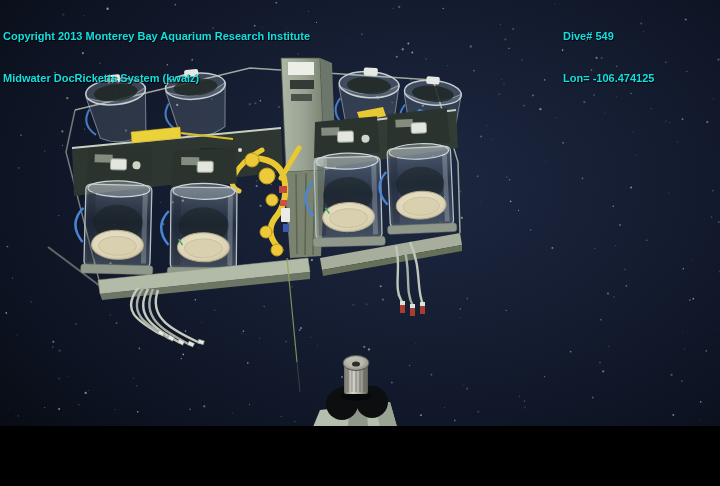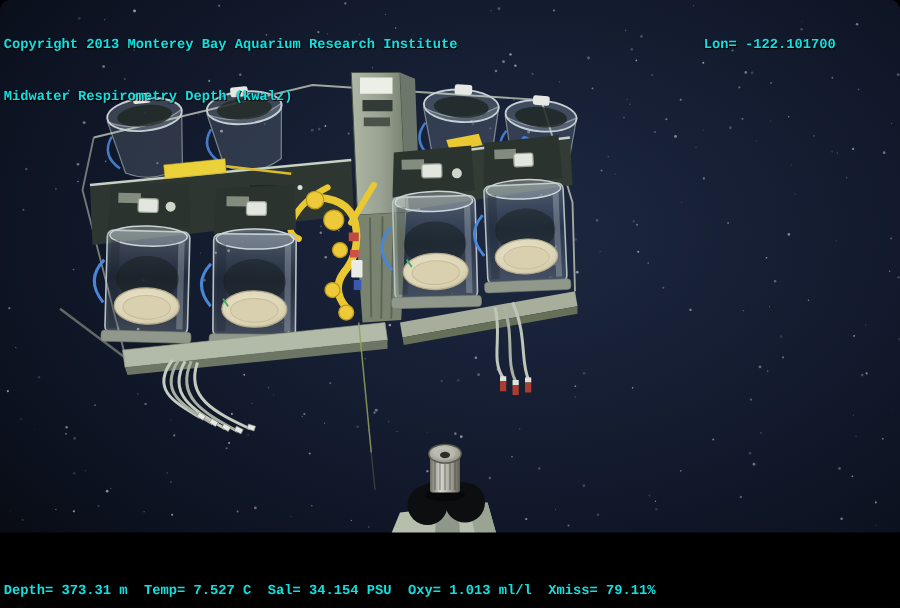--- a/index.html
+++ b/index.html
@@ -1,17 +1,17 @@
 <!DOCTYPE html>
 <html><head>
 <meta charset="utf-8">
 <style>
   html,body{margin:0;padding:0;background:#000;}
   #frame{position:relative;width:720px;height:486px;overflow:hidden;background:#05070c;
-         font-family:Liberation Mono, monospace;border-radius:8px;}
+         font-family:Liberation Sans, sans-serif;}
   #scene{position:absolute;left:0;top:0;width:720px;height:486px;display:block;}
   .ovl{position:absolute;font-weight:700;font-size:11px;line-height:14px;
        color:var(--ovl,#12dfe0);white-space:pre;letter-spacing:0px;
        text-shadow:1px 1px 0 rgba(0,0,0,.8), -1px 1px 1px rgba(0,0,0,.4);}
   #topLeft{left:3px;top:1px;}
   #topRight{left:563px;top:1px;}
   #bottomText{left:3px;top:466px;}
 </style>
 </head>
 <body>
@@ -573,21 +573,21 @@
     <ellipse cx="356" cy="363" rx="13" ry="7.5" fill="url(#knobTop)" stroke="#55554d"></ellipse>
     <ellipse cx="356" cy="363" rx="8" ry="4.5" fill="#b9b9ad"></ellipse>
     <ellipse cx="356" cy="364" rx="4" ry="2.6" fill="#2e2e26"></ellipse>
   </g>
 
   <rect x="0" y="426" width="720" height="60" fill="#000000"></rect>
 </svg>
 
   <div id="topLeft" class="ovl">
     <div>Copyright 2013 Monterey Bay Aquarium Research Institute</div>
-    <div>Midwater Respirometry Depth (kwalz)</div>
+    <div>Midwater DocRicketts System (kwalz)</div>
   </div>
 
   <div id="topRight" class="ovl">
-    <div>Lon= -122.101700</div>
+    <div>Dive# 549</div>
+    <div>Lon= -106.474125</div>
   </div>
 
-  <div id="bottomText" class="ovl">Depth= 373.31 m  Temp= 7.527 C  Sal= 34.154 PSU  Oxy= 1.013 ml/l  Xmiss= 79.11%</div>
 </div>
 
 </body></html>

